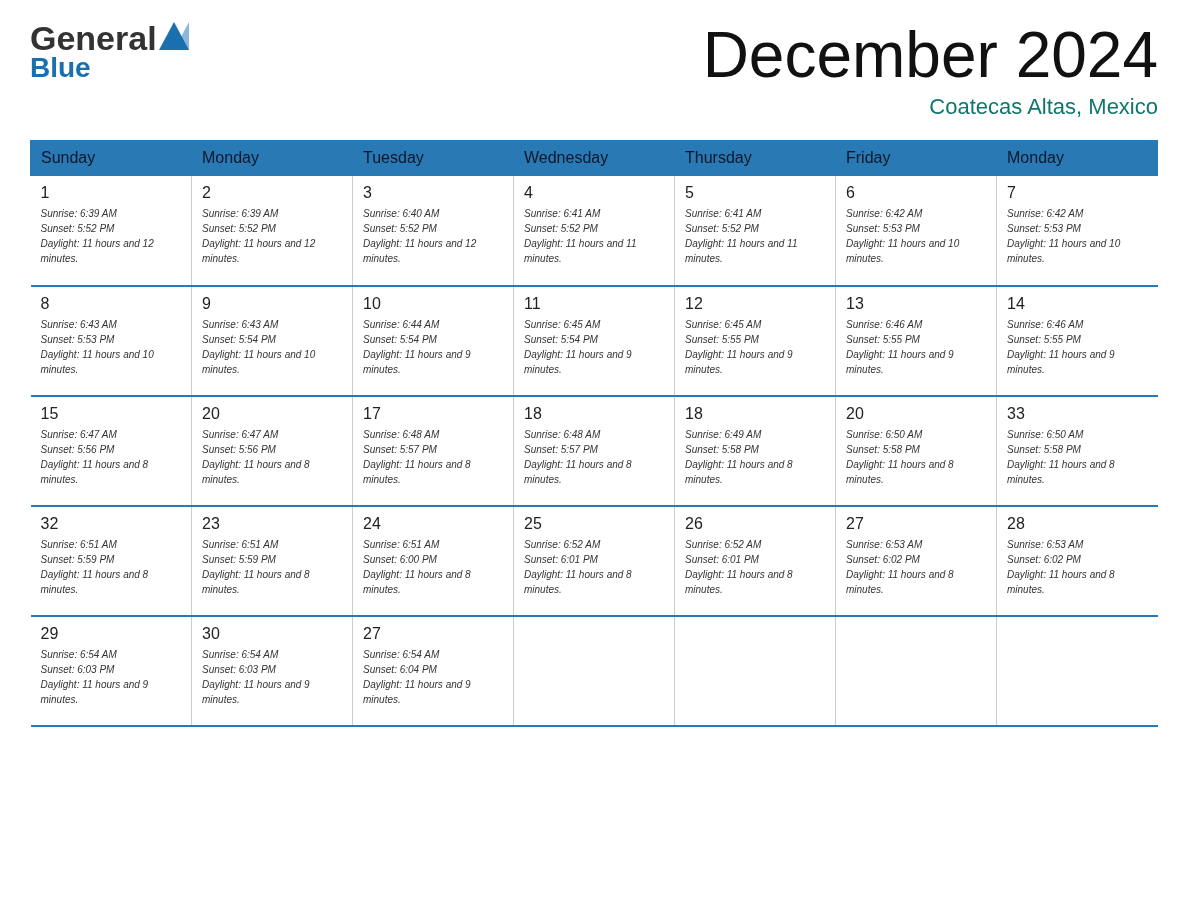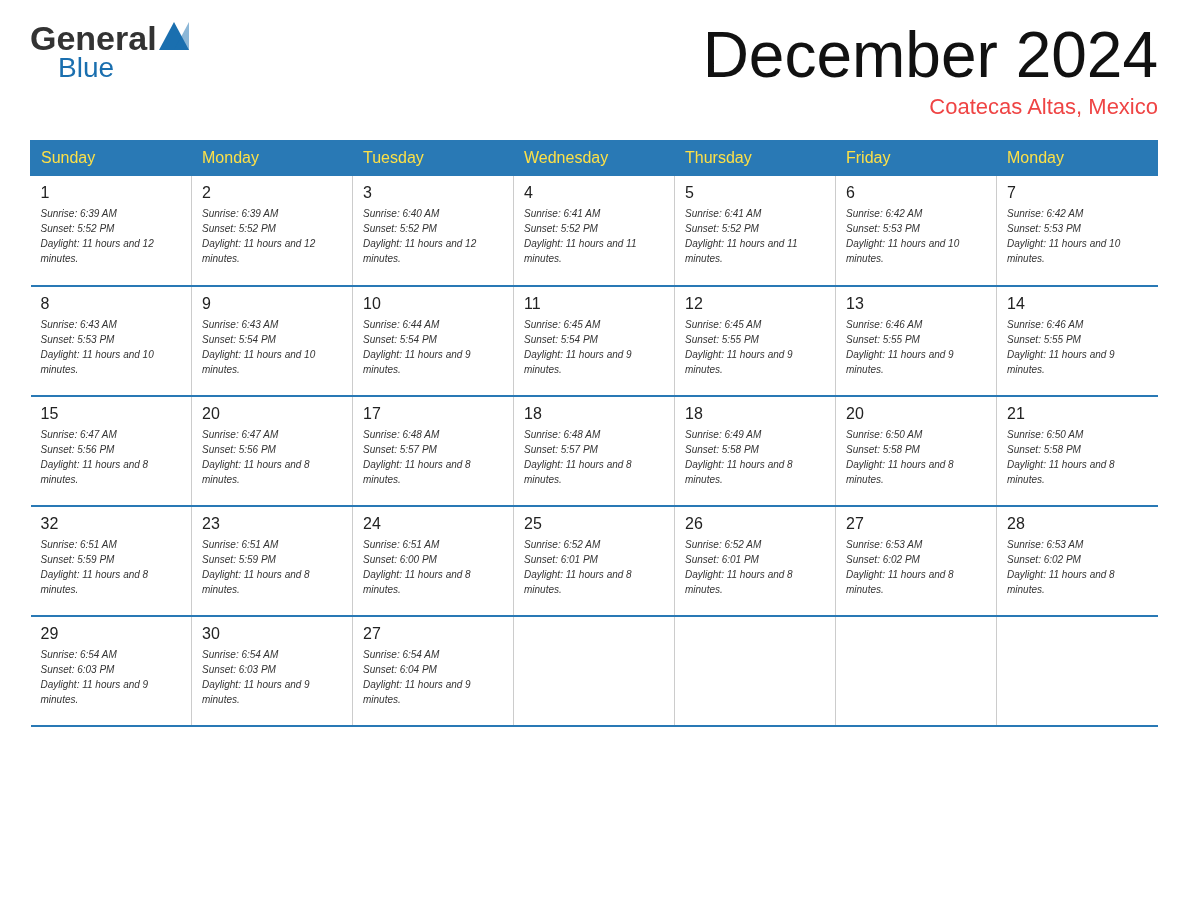--- a/index.html
+++ b/index.html
@@ -20,46 +20,45 @@
       display: flex;
       align-items: center;
     }
     .logo-text-general {
       font-size: 34px;
       font-weight: bold;
       color: #333;
     }
     .logo-text-blue {
       font-size: 28px;
-      font-weight: normal;
+      font-weight: bold;
       color: #1a6faf;
-      margin-left: 28px;
     }
     .title-section {
       text-align: right;
     }
     .month-title {
       font-size: 64px;
       font-weight: normal;
       color: #111;
       line-height: 1.1;
     }
     .location {
       font-size: 22px;
-      color: #ef4444;
+      color: #0f766e;
       margin-top: 4px;
     }
     table {
       width: 100%;
       border-collapse: collapse;
       table-layout: fixed;
     }
     thead tr {
       background-color: #2979b5;
-      color: #fde047;
+      color: #0f172a;
     }
     thead th {
       padding: 8px 10px;
       font-size: 16px;
       font-weight: normal;
       text-align: left;
       border: 1px solid #2979b5;
     }
     tbody tr {
       border-bottom: 2px solid #2979b5;
@@ -288,21 +287,21 @@
       </td>
         <td>
         <span class="day-number">20</span>
         <div class="day-info">
           Sunrise: 6:50 AM<br>
           Sunset: 5:58 PM<br>
           Daylight: 11 hours and 8 minutes.
         </div>
       </td>
         <td>
-        <span class="day-number">21</span>
+        <span class="day-number">33</span>
         <div class="day-info">
           Sunrise: 6:50 AM<br>
           Sunset: 5:58 PM<br>
           Daylight: 11 hours and 8 minutes.
         </div>
       </td>
       </tr>
       <tr>
         <td>
         <span class="day-number">32</span>

